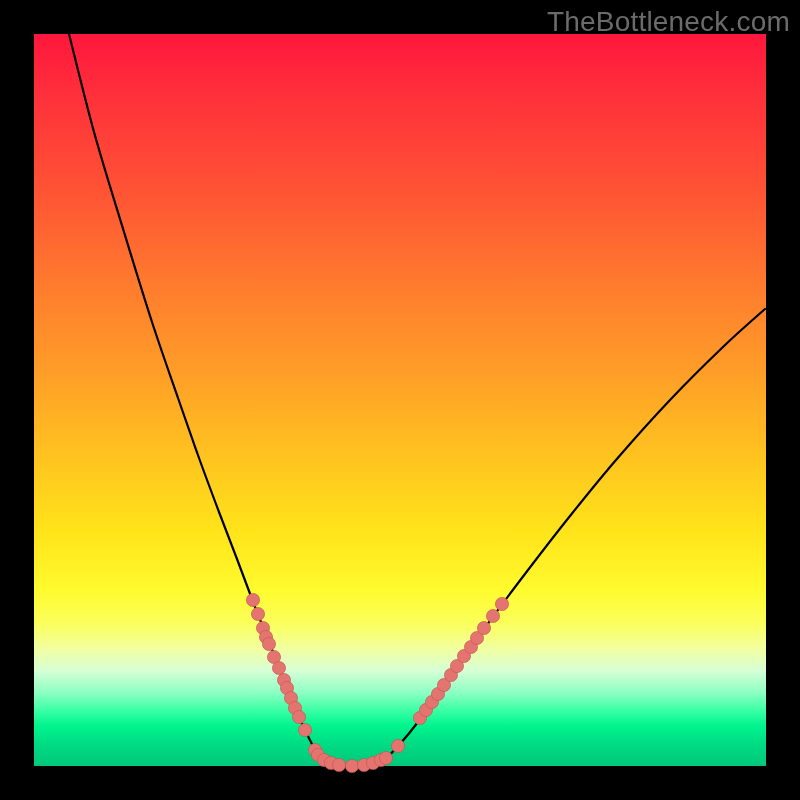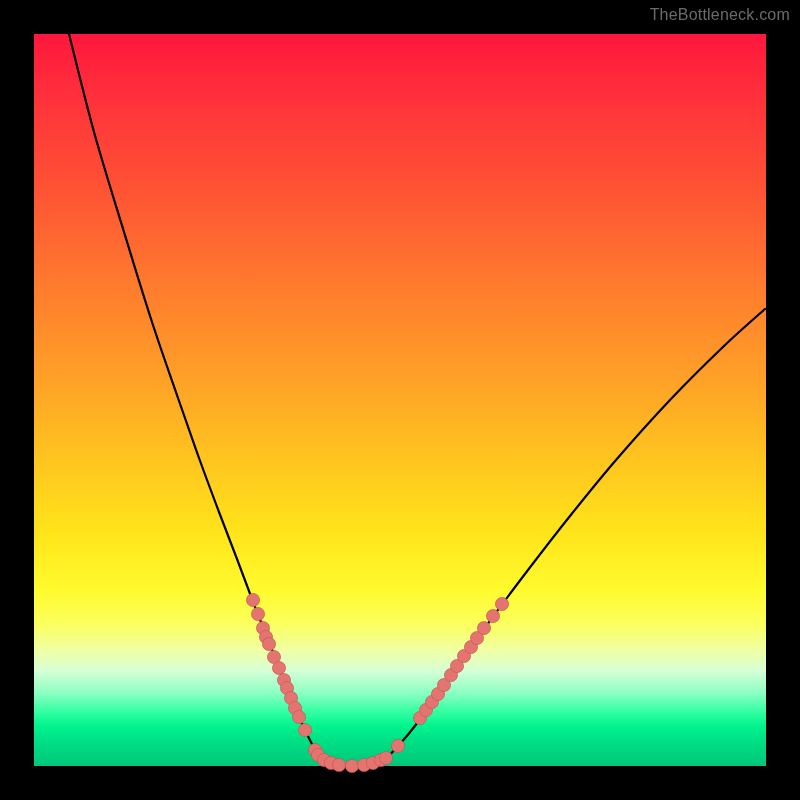--- a/index.html
+++ b/index.html
@@ -43,21 +43,21 @@
       #00f58e 94.5%,
       #00e085 96.5%,
       #00c77a 100%
     );
   }
   .watermark {
     position: absolute;
     top: 6px;
     right: 10px;
     color: #6b6b6b;
-    font-size: 16px;
+    font-size: 28px;
     font-weight: 500;
     letter-spacing: 0.2px;
     pointer-events: none;
   }
   svg.curves {
     position: absolute;
     left: 0;
     top: 0;
     width: 732px;
     height: 732px;

